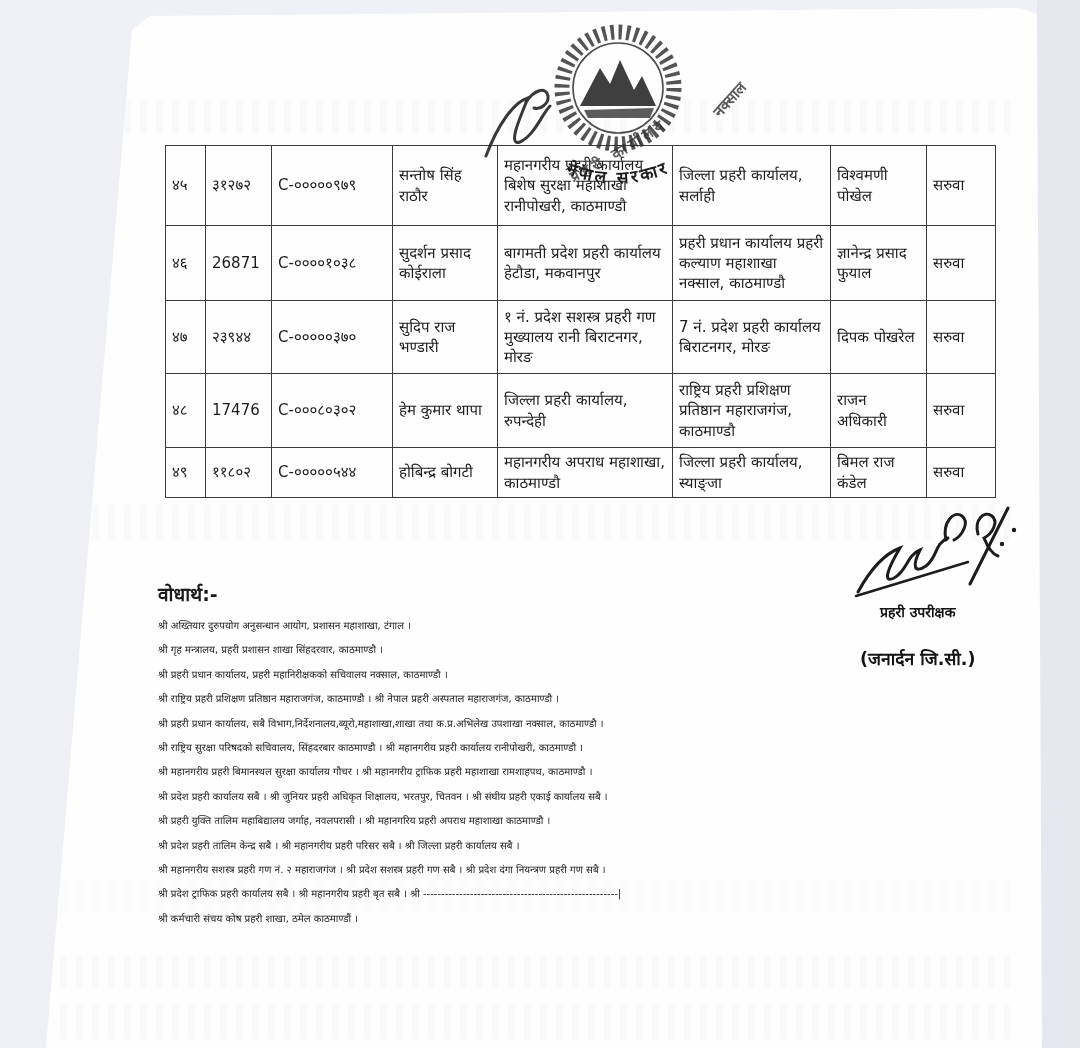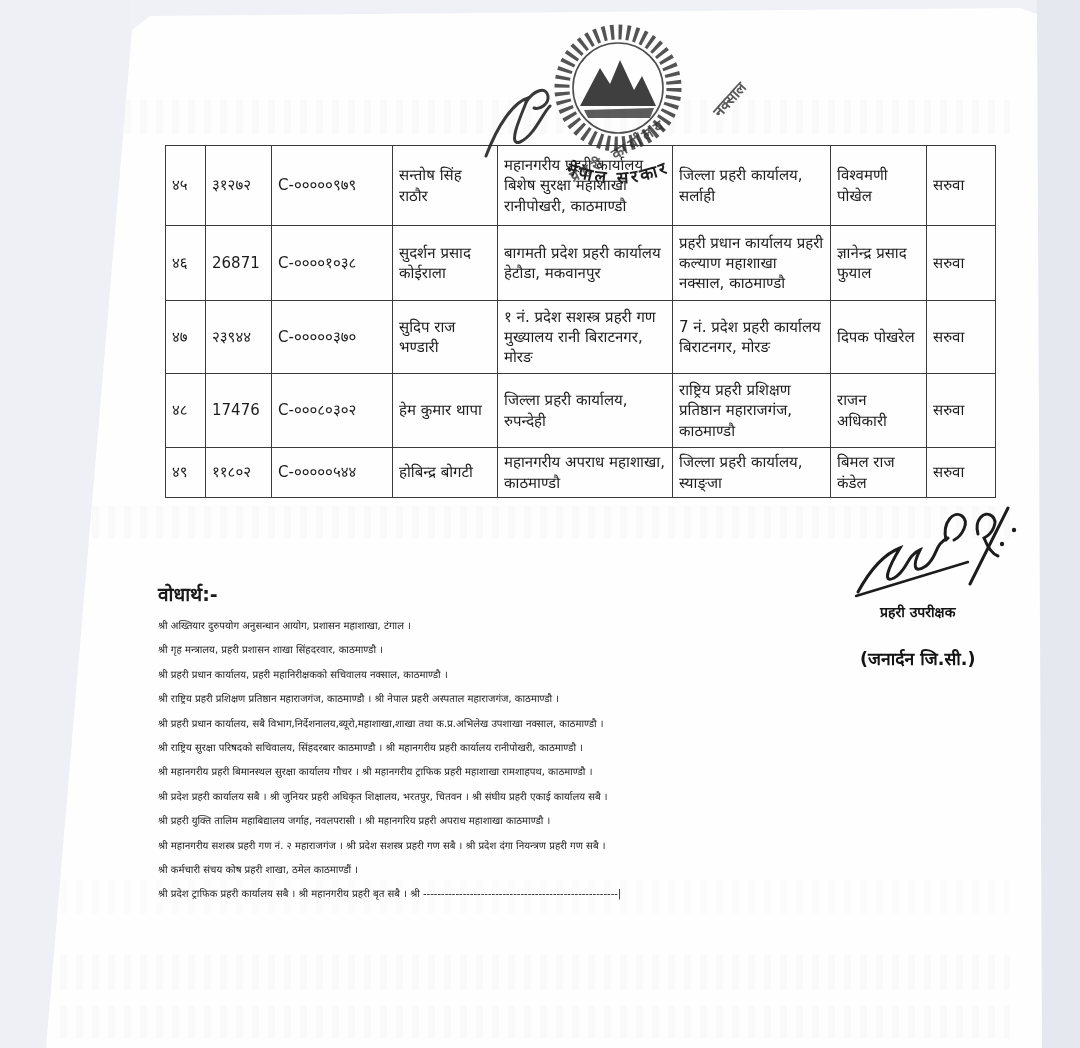--- a/index.html
+++ b/index.html
@@ -156,23 +156,24 @@
     <div class="notes-heading">वोधार्थ:-</div>
     <div class="note-line">श्री अख्तियार दुरुपयोग अनुसन्धान आयोग, प्रशासन महाशाखा, टंगाल ।</div>
     <div class="note-line">श्री गृह मन्त्रालय, प्रहरी प्रशासन शाखा सिंहदरवार, काठमाण्डौ ।</div>
     <div class="note-line">श्री प्रहरी प्रधान कार्यालय, प्रहरी महानिरीक्षकको सचिवालय नक्साल, काठमाण्डौ ।</div>
     <div class="note-line">श्री राष्ट्रिय प्रहरी प्रशिक्षण प्रतिष्ठान महाराजगंज, काठमाण्डौ । श्री नेपाल प्रहरी अस्पताल महाराजगंज, काठमाण्डौ ।</div>
     <div class="note-line">श्री प्रहरी प्रधान कार्यालय, सबै विभाग,निर्देशनालय,ब्यूरो,महाशाखा,शाखा तथा क.प्र.अभिलेख उपशाखा नक्साल, काठमाण्डौ ।</div>
     <div class="note-line">श्री राष्ट्रिय सुरक्षा परिषदको सचिवालय, सिंहदरबार काठमाण्डौ । श्री महानगरीय प्रहरी कार्यालय रानीपोखरी, काठमाण्डौ ।</div>
     <div class="note-line">श्री महानगरीय प्रहरी बिमानस्थल सुरक्षा कार्यालय गौचर । श्री महानगरीय ट्राफिक प्रहरी महाशाखा रामशाहपथ, काठमाण्डौ ।</div>
     <div class="note-line">श्री प्रदेश प्रहरी कार्यालय सबै । श्री जुनियर प्रहरी अधिकृत शिक्षालय, भरतपुर, चितवन । श्री संघीय प्रहरी एकाई कार्यालय सबै  ।</div>
     <div class="note-line">श्री प्रहरी युक्ति तालिम महाबिद्यालय जर्गाह, नवलपरासी । श्री महानगरिय प्रहरी अपराध महाशाखा काठमाण्डौ ।</div>
+    <div class="note-line">श्री प्रदेश प्रहरी तालिम केन्द्र सबै । श्री महानगरीय प्रहरी परिसर सबै । श्री  जिल्ला प्रहरी कार्यालय सबै ।</div>
     <div class="note-line">श्री महानगरीय सशस्त्र प्रहरी गण नं. २ महाराजगंज । श्री प्रदेश सशस्त्र प्रहरी गण सबै । श्री प्रदेश दंगा नियन्त्रण प्रहरी गण सबै ।</div>
+    <div class="note-line">श्री प्रदेश ट्राफिक प्रहरी कार्यालय सबै । श्री महानगरीय प्रहरी बृत सबै । श्री ------------------------------------------------------|</div>
     <div class="note-line">श्री कर्मचारी संचय कोष प्रहरी शाखा, ठमेल काठमाण्डौं ।</div>
-    <div class="note-line">श्री प्रदेश ट्राफिक प्रहरी कार्यालय सबै । श्री महानगरीय प्रहरी बृत सबै । श्री ------------------------------------------------------|</div>
   </div>
 
   <div class="sign-block">
     <svg class="sign-svg" viewBox="0 0 190 110">
       <g stroke="#1c1c1c" stroke-width="3" fill="none" stroke-linecap="round">
         <path d="M8,92 C20,70 34,54 50,48 C38,68 32,84 44,78 C58,70 56,56 70,50 C62,66 64,74 76,66 C88,57 84,44 98,38"></path>
         <path d="M96,40 C92,22 104,10 112,16 C120,22 112,36 104,40"></path>
         <path d="M128,34 C124,20 134,10 142,16 C149,22 142,34 134,38 C138,48 142,54 148,56"></path>
         <path d="M158,8 L120,84"></path>
         <path d="M6,96 L118,62" stroke-width="2.4"></path>

